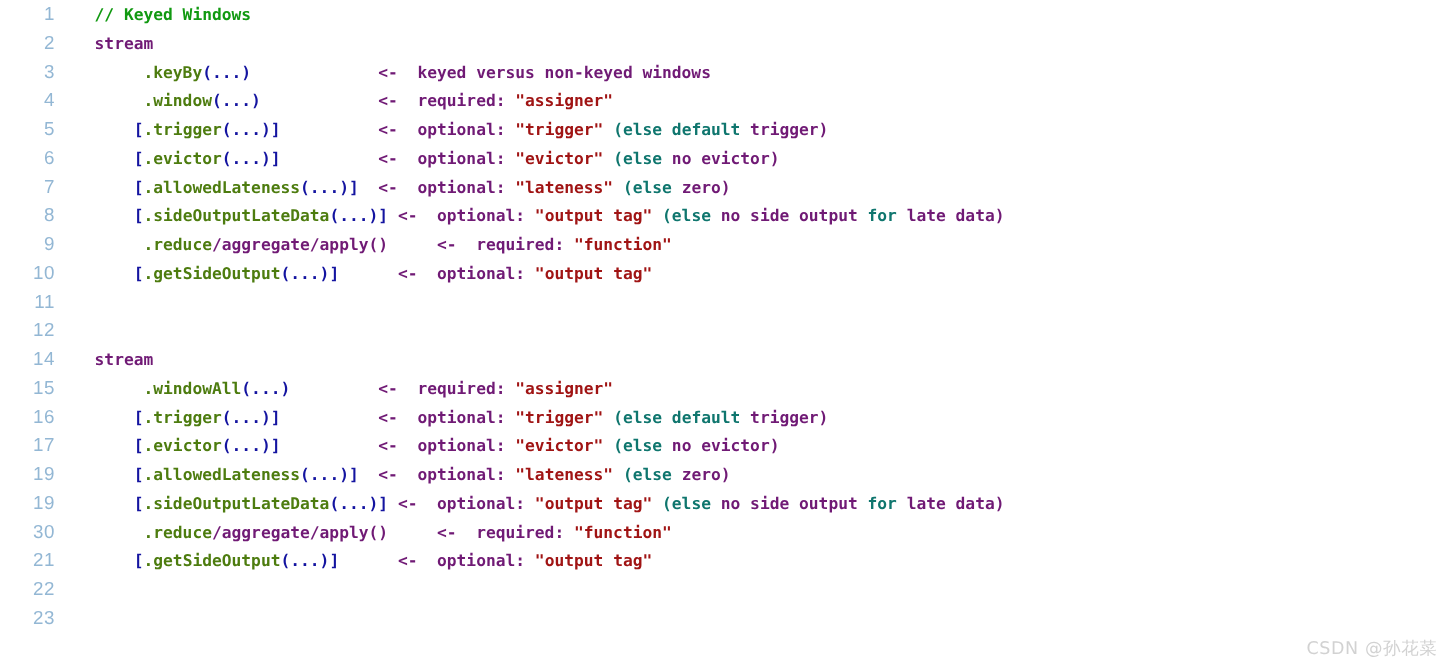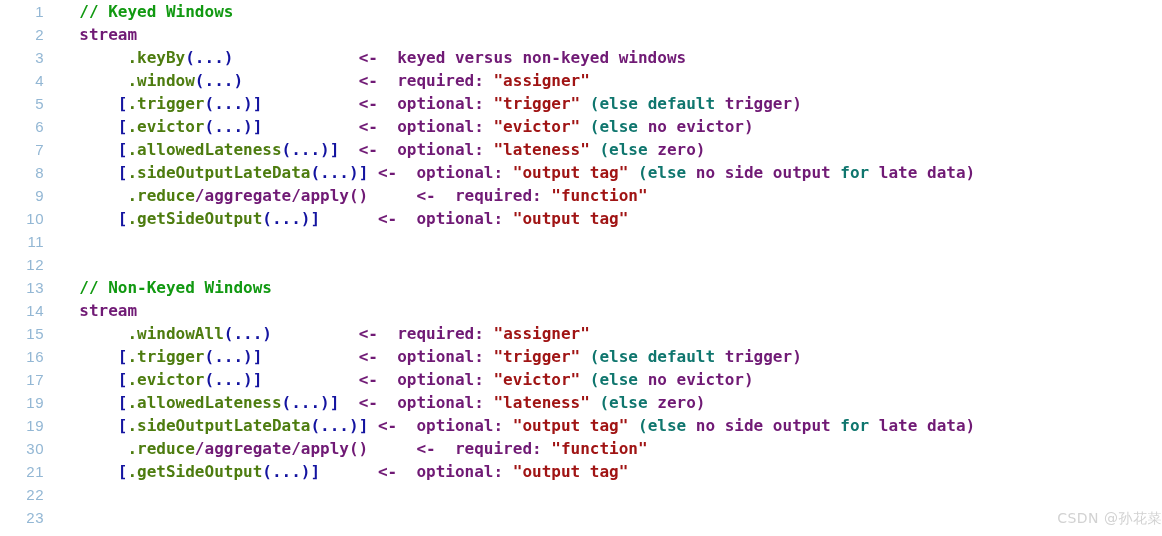--- a/index.html
+++ b/index.html
@@ -35,34 +35,34 @@
     color: #93b7d4;
     font-size: 15px;
     font-family: "Liberation Sans", sans-serif;
     letter-spacing: 0.5px;
     user-select: none;
   }
   .ltext {
     flex: 1 1 auto;
     white-space: pre;
     font-family: "DejaVu Sans Mono", "Liberation Mono", monospace;
-    font-size: 16px;
+    font-size: 13px;
     letter-spacing: 0px;
   }
   
   .t-comment  { color: #119911; font-weight: bold; }
   .t-plain    { color: #701a75; font-weight: bold; }
   .t-method   { color: #4d7c0f; font-weight: bold; }
   .t-string   { color: #a01414; font-weight: bold; }
   .t-keyword  { color: #0f766e; font-weight: bold; }
   .t-punct    { color: #1414a0; font-weight: bold; }
 
   #watermark {
     position: absolute;
-    right: 0;
+    right: 12px;
     bottom: 8px;
     color: #d2d2d2;
     font-size: 14px;
     font-family: "DejaVu Sans", "Liberation Sans", sans-serif;
     user-select: none;
     letter-spacing: 0.5px;
     text-align: right;
   }
 </style>
 </head>
@@ -75,21 +75,20 @@
       <div class="code-line"><span class="ln">3</span><span class="ltext"><span class="t-method">       .keyBy</span><span class="t-punct">(...)</span><span class="t-plain">             &lt;-  keyed versus non-keyed windows</span></span></div>
       <div class="code-line"><span class="ln">4</span><span class="ltext"><span class="t-method">       .window</span><span class="t-punct">(...)</span><span class="t-plain">            &lt;-  required: </span><span class="t-string">"assigner"</span></span></div>
       <div class="code-line"><span class="ln">5</span><span class="ltext"><span class="t-punct">      [</span><span class="t-method">.trigger</span><span class="t-punct">(...)]</span><span class="t-plain">          &lt;-  optional: </span><span class="t-string">"trigger"</span><span class="t-plain"> </span><span class="t-keyword">(else default</span><span class="t-plain"> trigger)</span></span></div>
       <div class="code-line"><span class="ln">6</span><span class="ltext"><span class="t-punct">      [</span><span class="t-method">.evictor</span><span class="t-punct">(...)]</span><span class="t-plain">          &lt;-  optional: </span><span class="t-string">"evictor"</span><span class="t-plain"> </span><span class="t-keyword">(else</span><span class="t-plain"> no evictor)</span></span></div>
       <div class="code-line"><span class="ln">7</span><span class="ltext"><span class="t-punct">      [</span><span class="t-method">.allowedLateness</span><span class="t-punct">(...)]</span><span class="t-plain">  &lt;-  optional: </span><span class="t-string">"lateness"</span><span class="t-plain"> </span><span class="t-keyword">(else</span><span class="t-plain"> zero)</span></span></div>
       <div class="code-line"><span class="ln">8</span><span class="ltext"><span class="t-punct">      [</span><span class="t-method">.sideOutputLateData</span><span class="t-punct">(...)]</span><span class="t-plain"> &lt;-  optional: </span><span class="t-string">"output tag"</span><span class="t-plain"> </span><span class="t-keyword">(else</span><span class="t-plain"> no side output </span><span class="t-keyword">for</span><span class="t-plain"> late data)</span></span></div>
       <div class="code-line"><span class="ln">9</span><span class="ltext"><span class="t-method">       .reduce</span><span class="t-plain">/aggregate/apply()</span><span class="t-plain">     &lt;-  required: </span><span class="t-string">"function"</span></span></div>
       <div class="code-line"><span class="ln">10</span><span class="ltext"><span class="t-punct">      [</span><span class="t-method">.getSideOutput</span><span class="t-punct">(...)]</span><span class="t-plain">      &lt;-  optional: </span><span class="t-string">"output tag"</span></span></div>
       <div class="code-line"><span class="ln">11</span><span class="ltext">&nbsp;</span></div>
       <div class="code-line"><span class="ln">12</span><span class="ltext">&nbsp;</span></div>
-      <div class="code-line"><span class="ln">13</span><span class="ltext"><span class="t-plain">  </span><span class="t-comment">// Non-Keyed Windows</span></span></div>
       <div class="code-line"><span class="ln">14</span><span class="ltext"><span class="t-plain">  stream</span></span></div>
       <div class="code-line"><span class="ln">15</span><span class="ltext"><span class="t-method">       .windowAll</span><span class="t-punct">(...)</span><span class="t-plain">         &lt;-  required: </span><span class="t-string">"assigner"</span></span></div>
       <div class="code-line"><span class="ln">16</span><span class="ltext"><span class="t-punct">      [</span><span class="t-method">.trigger</span><span class="t-punct">(...)]</span><span class="t-plain">          &lt;-  optional: </span><span class="t-string">"trigger"</span><span class="t-plain"> </span><span class="t-keyword">(else default</span><span class="t-plain"> trigger)</span></span></div>
       <div class="code-line"><span class="ln">17</span><span class="ltext"><span class="t-punct">      [</span><span class="t-method">.evictor</span><span class="t-punct">(...)]</span><span class="t-plain">          &lt;-  optional: </span><span class="t-string">"evictor"</span><span class="t-plain"> </span><span class="t-keyword">(else</span><span class="t-plain"> no evictor)</span></span></div>
       <div class="code-line"><span class="ln">19</span><span class="ltext"><span class="t-punct">      [</span><span class="t-method">.allowedLateness</span><span class="t-punct">(...)]</span><span class="t-plain">  &lt;-  optional: </span><span class="t-string">"lateness"</span><span class="t-plain"> </span><span class="t-keyword">(else</span><span class="t-plain"> zero)</span></span></div>
       <div class="code-line"><span class="ln">19</span><span class="ltext"><span class="t-punct">      [</span><span class="t-method">.sideOutputLateData</span><span class="t-punct">(...)]</span><span class="t-plain"> &lt;-  optional: </span><span class="t-string">"output tag"</span><span class="t-plain"> </span><span class="t-keyword">(else</span><span class="t-plain"> no side output </span><span class="t-keyword">for</span><span class="t-plain"> late data)</span></span></div>
       <div class="code-line"><span class="ln">30</span><span class="ltext"><span class="t-method">       .reduce</span><span class="t-plain">/aggregate/apply()</span><span class="t-plain">     &lt;-  required: </span><span class="t-string">"function"</span></span></div>
       <div class="code-line"><span class="ln">21</span><span class="ltext"><span class="t-punct">      [</span><span class="t-method">.getSideOutput</span><span class="t-punct">(...)]</span><span class="t-plain">      &lt;-  optional: </span><span class="t-string">"output tag"</span></span></div>
       <div class="code-line"><span class="ln">22</span><span class="ltext">&nbsp;</span></div>
       <div class="code-line"><span class="ln">23</span><span class="ltext">&nbsp;</span></div>

